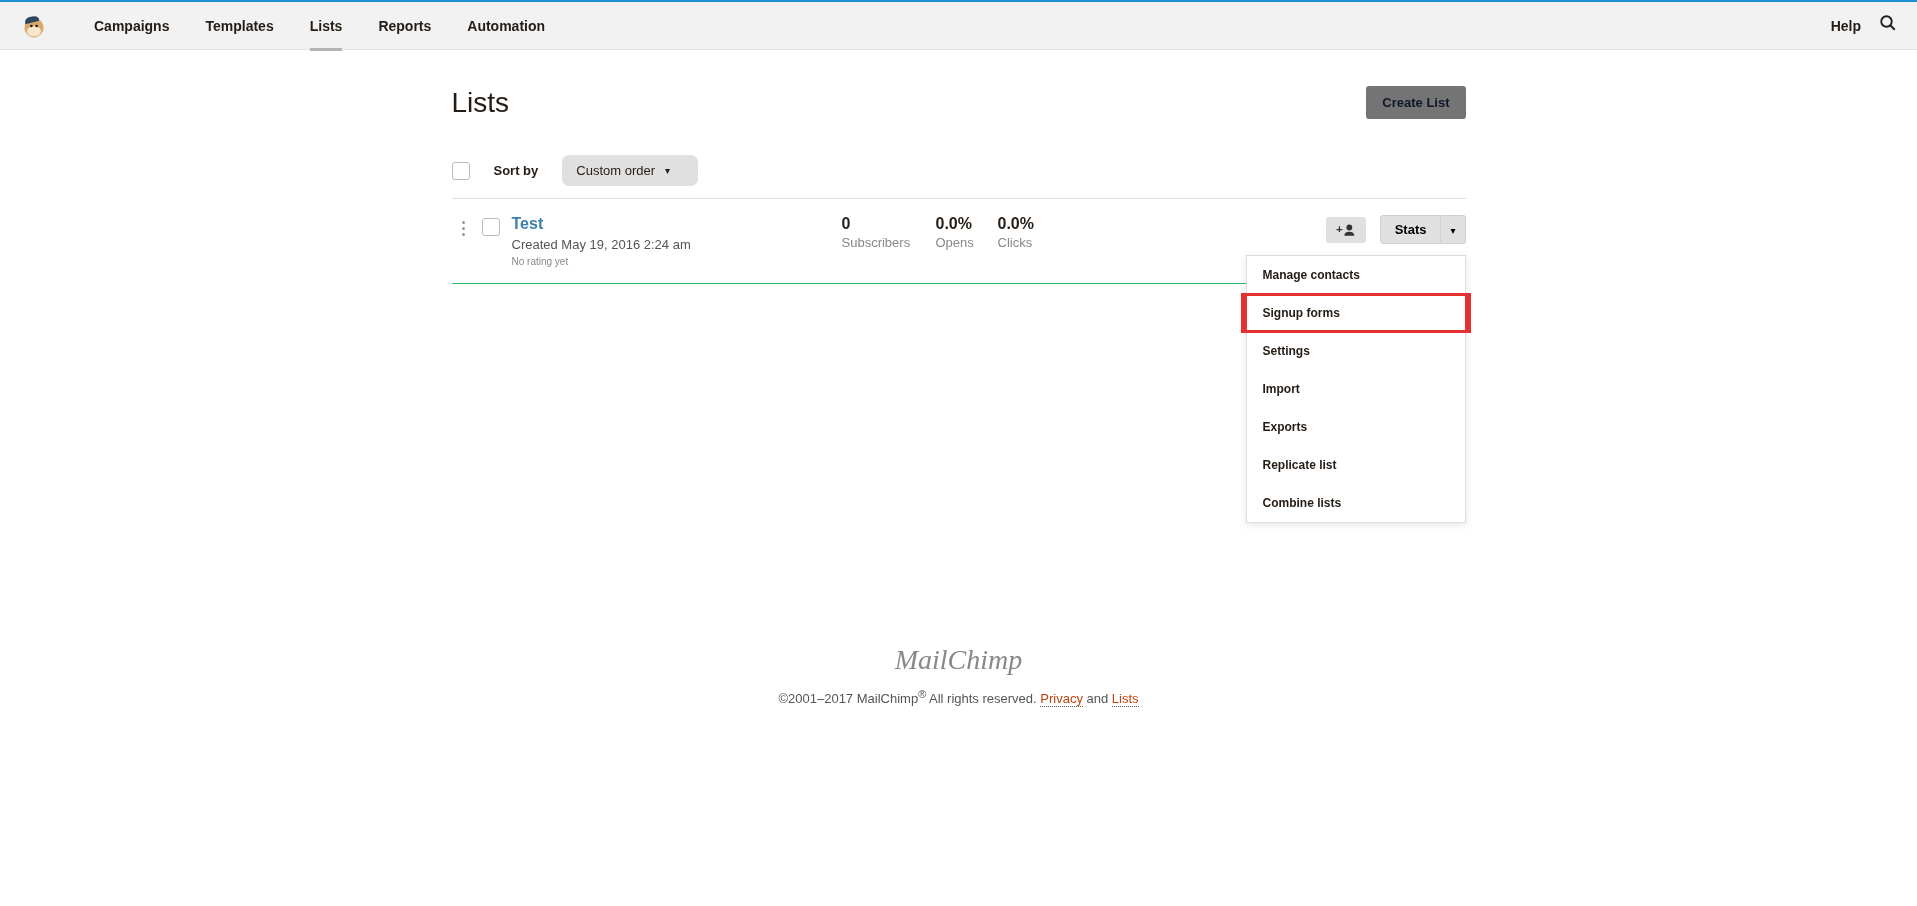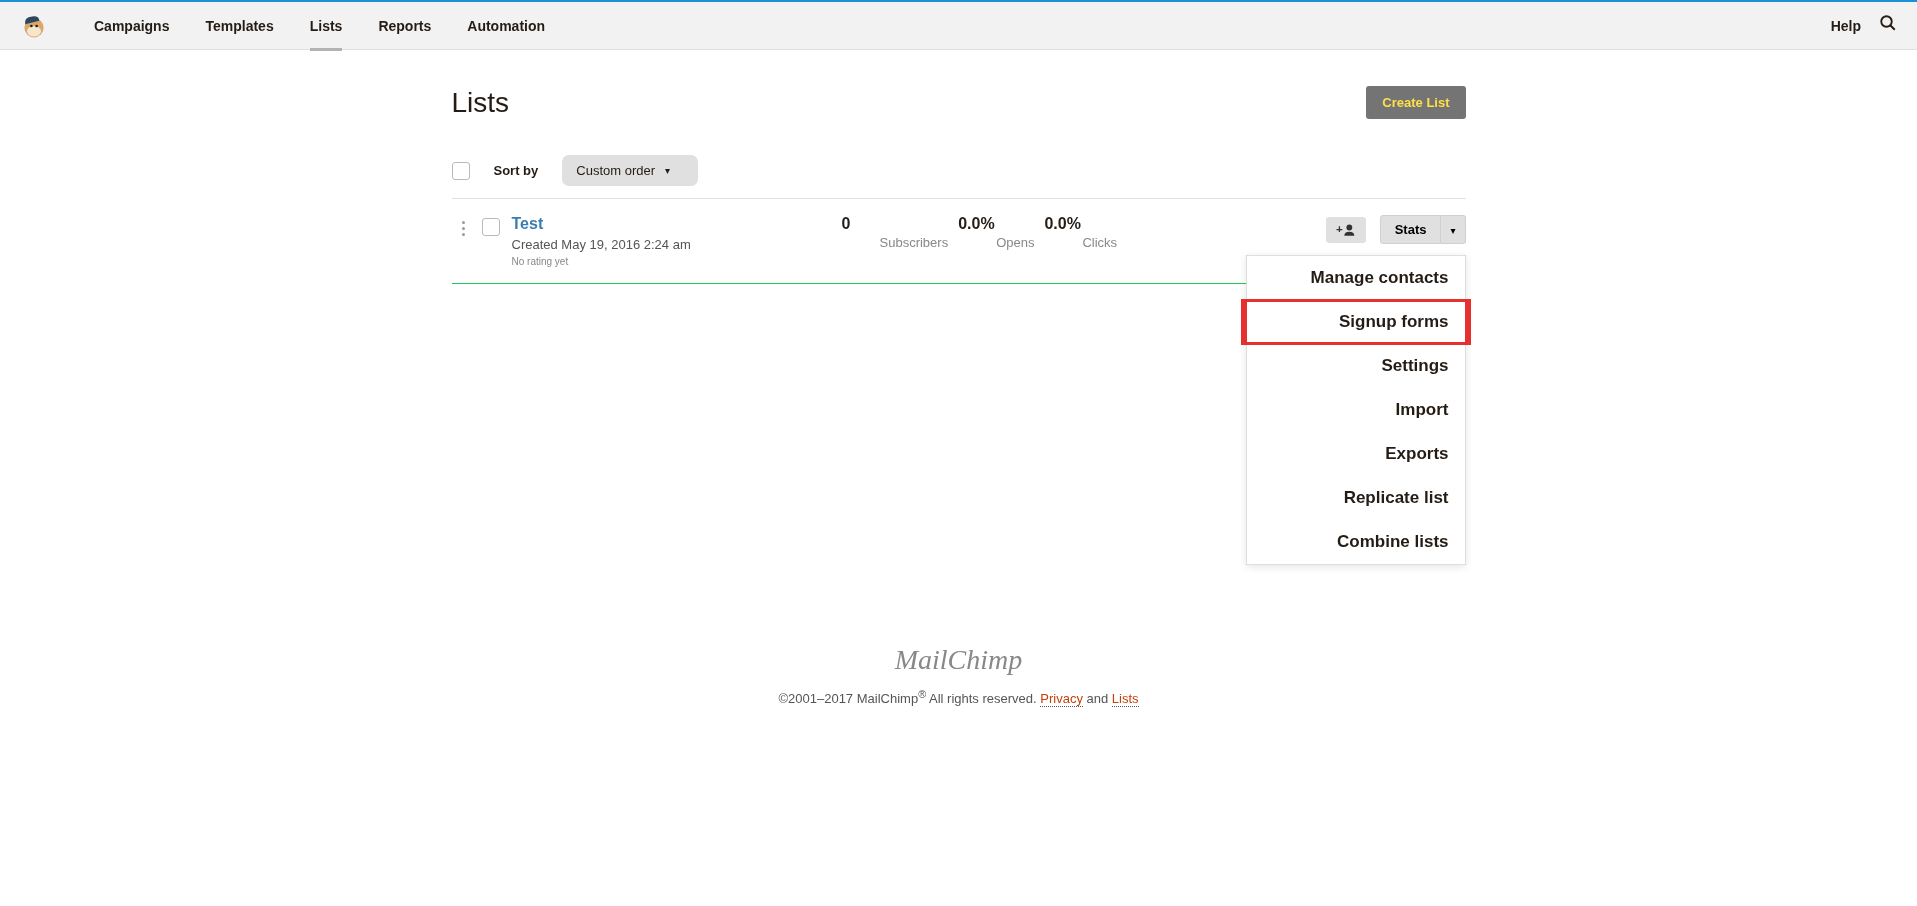--- a/index.html
+++ b/index.html
@@ -80,21 +80,21 @@
       justify-content: space-between;
       padding: 36px 0 24px 0;
     }
     .page-title {
       font-size: 28px;
       font-weight: 400;
       color: #241c15;
     }
     .btn {
       background: #747474;
-      color: #fde047;
+      color: #0f172a;
       border: none;
       border-radius: 3px;
       padding: 9px 16px;
       font-weight: 600;
       font-size: 13px;
       cursor: pointer;
     }
     .toolbar {
       display: flex;
       align-items: center;
@@ -184,21 +184,20 @@
     }
     .stat-value {
       font-size: 16px;
       font-weight: 600;
       color: #241c15;
     }
     .stat-label {
       font-size: 13px;
       color: #888;
       margin-top: 2px;
-      margin-left: 38px;
     }
     .row-actions {
       margin-left: auto;
       display: flex;
       align-items: center;
       gap: 14px;
     }
     .icon-btn {
       background: #e0e0e0;
       border: none;
@@ -233,24 +232,23 @@
       top: 40px;
       right: 0;
       width: 220px;
       background: #fff;
       border: 1px solid #ddd;
       box-shadow: 0 2px 8px rgba(0,0,0,0.1);
       z-index: 10;
     }
     .dropdown-item {
       padding: 12px 16px;
-      font-size: 17px;
-      font-weight: 600;
-      cursor: pointer;
-      text-align: right;
+      font-size: 12px;
+      font-weight: 600;
+      cursor: pointer;
     }
     .dropdown-item.highlighted {
       outline: 3px solid #e63030;
       outline-offset: -2px;
       border-left: 5px solid #e63030;
       border-right: 5px solid #e63030;
       margin-left: -5px;
       margin-right: -5px;
       padding-left: 16px;
     }

